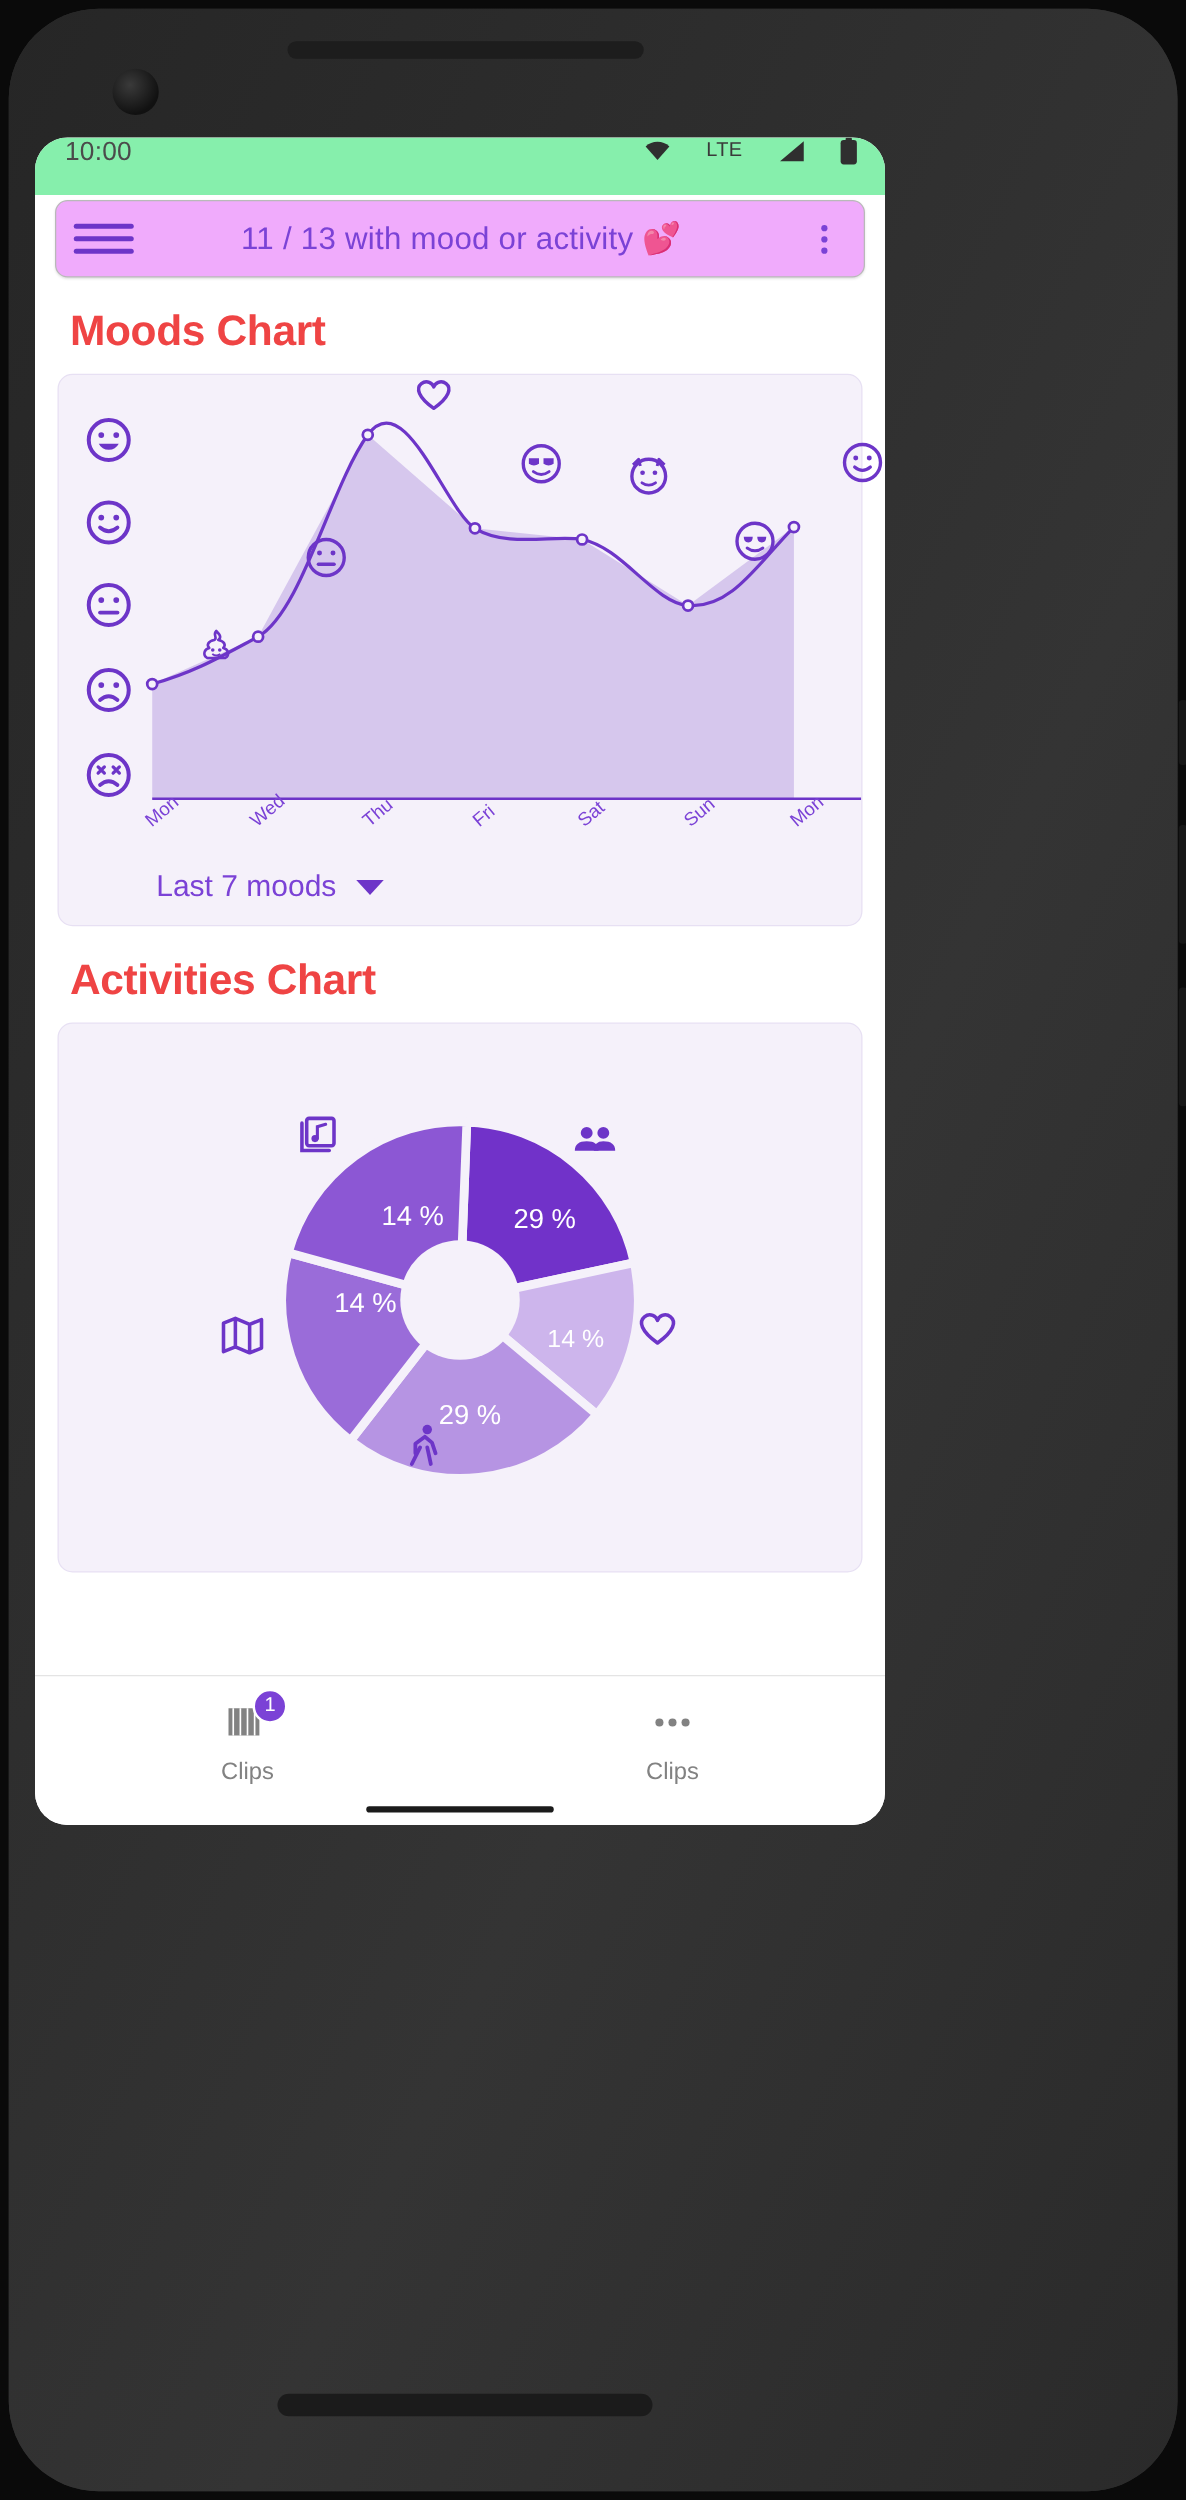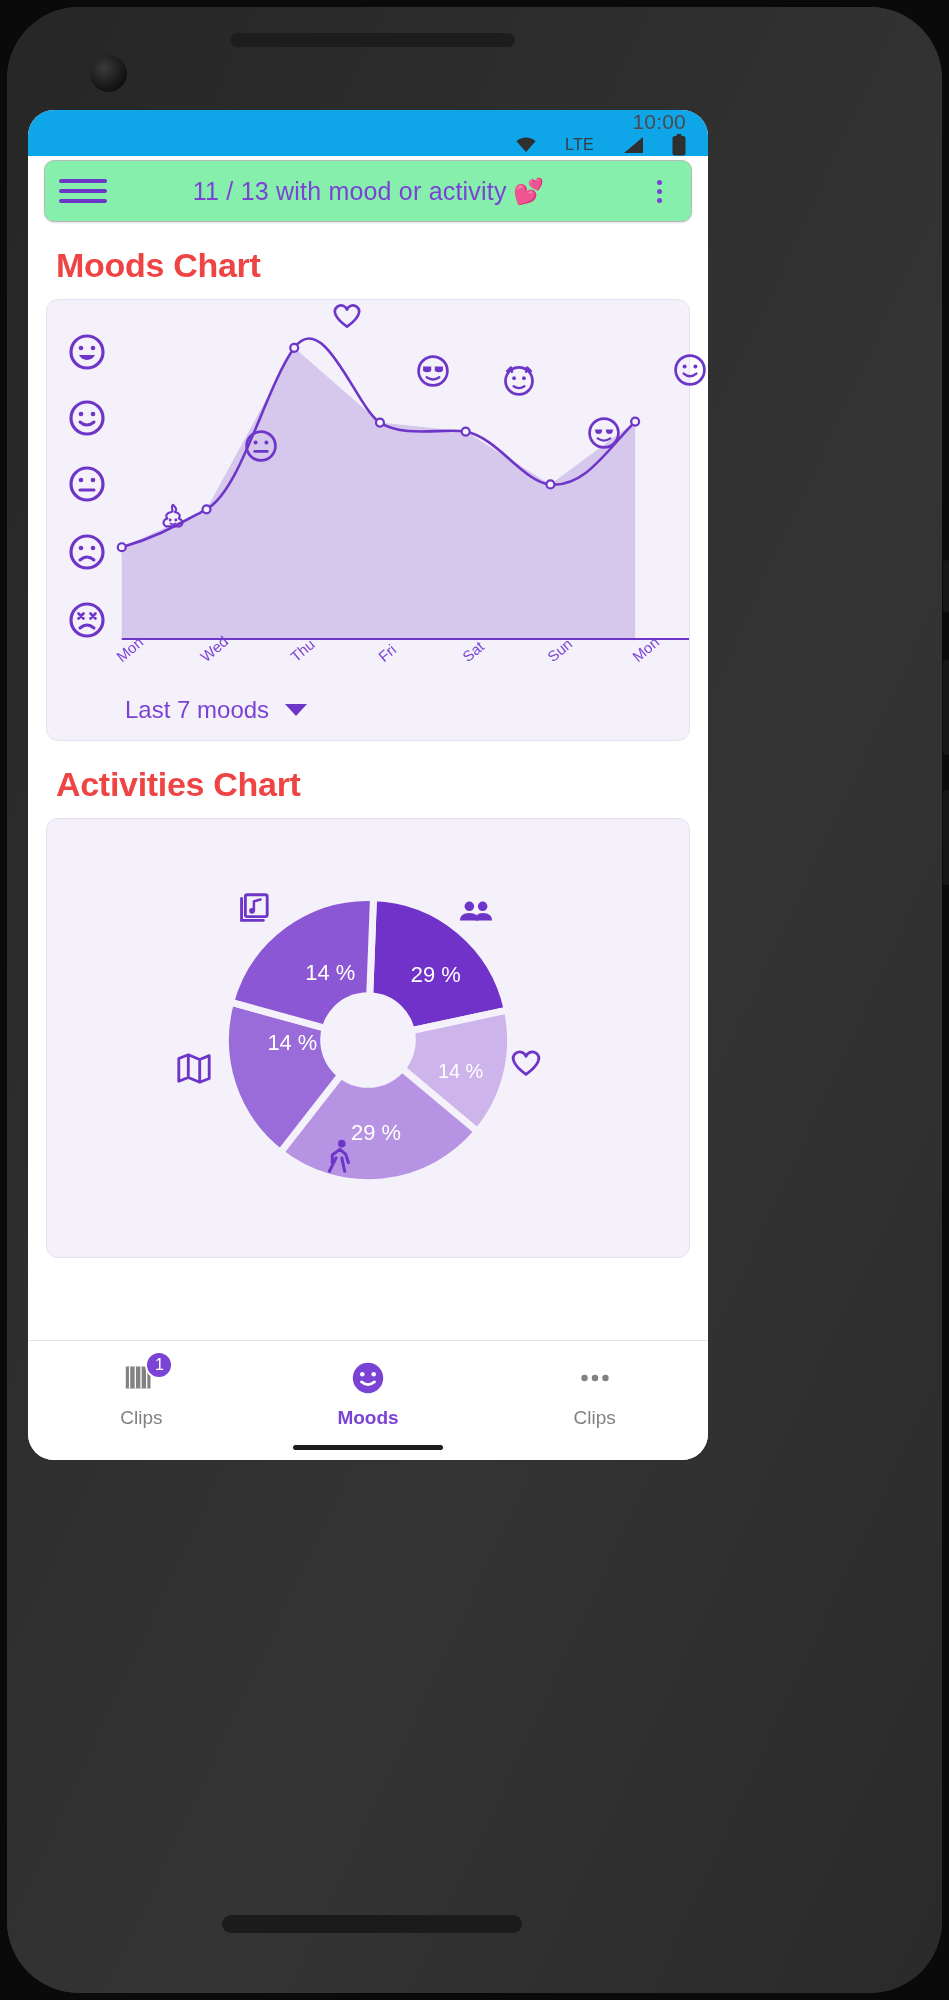--- a/index.html
+++ b/index.html
@@ -51,34 +51,33 @@
     position:absolute;
     left:28px; top:110px; width:680px; height:1350px;
     background:#ffffff;
     border-radius:26px;
     overflow:hidden;
   }
 
   
   .status-bar {
     position:relative; height:46px; width:100%;
-    display:flex; align-items:flex-end; justify-content:space-between;
+    display:flex; align-items:flex-start; justify-content:space-between;
     padding:0 22px 0 24px;
-    background:#0ea5e9;
-    flex-direction:column;
+    background:#86efac;
   }
   .status-time { font-size:21px; color:#4b4b4b; letter-spacing:.2px; }
   .status-icons { display:flex; align-items:center; gap:27px; }
   .status-icons .lte { font-size:16px; color:#3a3a3a; letter-spacing:.3px; }
 
   
   .appbar-wrap { padding:4px 16px 0 16px; }
   .appbar {
     height:62px; border:1px solid #b9b9b9; border-radius:10px;
-    display:flex; align-items:center; background:#86efac;
+    display:flex; align-items:center; background:#f0abfc;
     box-shadow:0 1px 2px rgba(0,0,0,.12);
     position:relative;
   }
   .hamburger { width:48px; margin-left:14px; display:flex; flex-direction:column; gap:6px; cursor:pointer; }
   .hamburger i { display:block; height:4px; border-radius:2px; background:#6d35c8; }
   .appbar-title {
     flex:1; text-align:center; font-size:25px; color:#7b42d6;
     font-weight:500; letter-spacing:.2px; margin-left:-6px;
   }
   .kebab { width:44px; display:flex; flex-direction:column; align-items:center; gap:4px; margin-right:10px; cursor:pointer; }
@@ -367,29 +366,20 @@
         <span class="badge">1</span>
         <svg width="38" height="38" viewBox="0 0 40 40">
           <path d="M4 8 L30 8 L30 31 L4 31 Z" fill="#828282"></path>
           <path d="M8 8 L8 31 M14 8 L14 31 M20 8 L20 31 M26 8 L26 31" stroke="#fff" stroke-width="1.4"></path>
           <path d="M33 6 L34.6 10 L38.6 11 L34.6 12.4 L33 16.4 L31.6 12.4 L27.6 11 L31.6 10 Z" fill="#828282"></path>
         </svg>
         <span class="nav-label">Clips</span>
       </div>
 
 
-      <div class="nav-item active">
-        <svg width="38" height="38" viewBox="0 0 40 40">
-          <circle cx="20" cy="20" r="16" fill="#7b42d6"></circle>
-          <circle cx="14" cy="16" r="2.4" fill="#fff"></circle>
-            <circle cx="26" cy="16" r="2.4" fill="#fff"></circle>
-          <path d="M13 24 Q20 30 27 24" fill="none" stroke="#fff" stroke-width="2.8" stroke-linecap="round"></path>
-        </svg>
-        <span class="nav-label">Moods</span>
-      </div>
 
       <div class="nav-item">
         <svg width="38" height="38" viewBox="0 0 40 40">
           <circle cx="9" cy="20" r="3.4" fill="#828282"></circle>
           <circle cx="20" cy="20" r="3.4" fill="#828282"></circle>
           <circle cx="31" cy="20" r="3.4" fill="#828282"></circle>
         </svg>
         <span class="nav-label">Clips</span>
       </div>
     </div>

